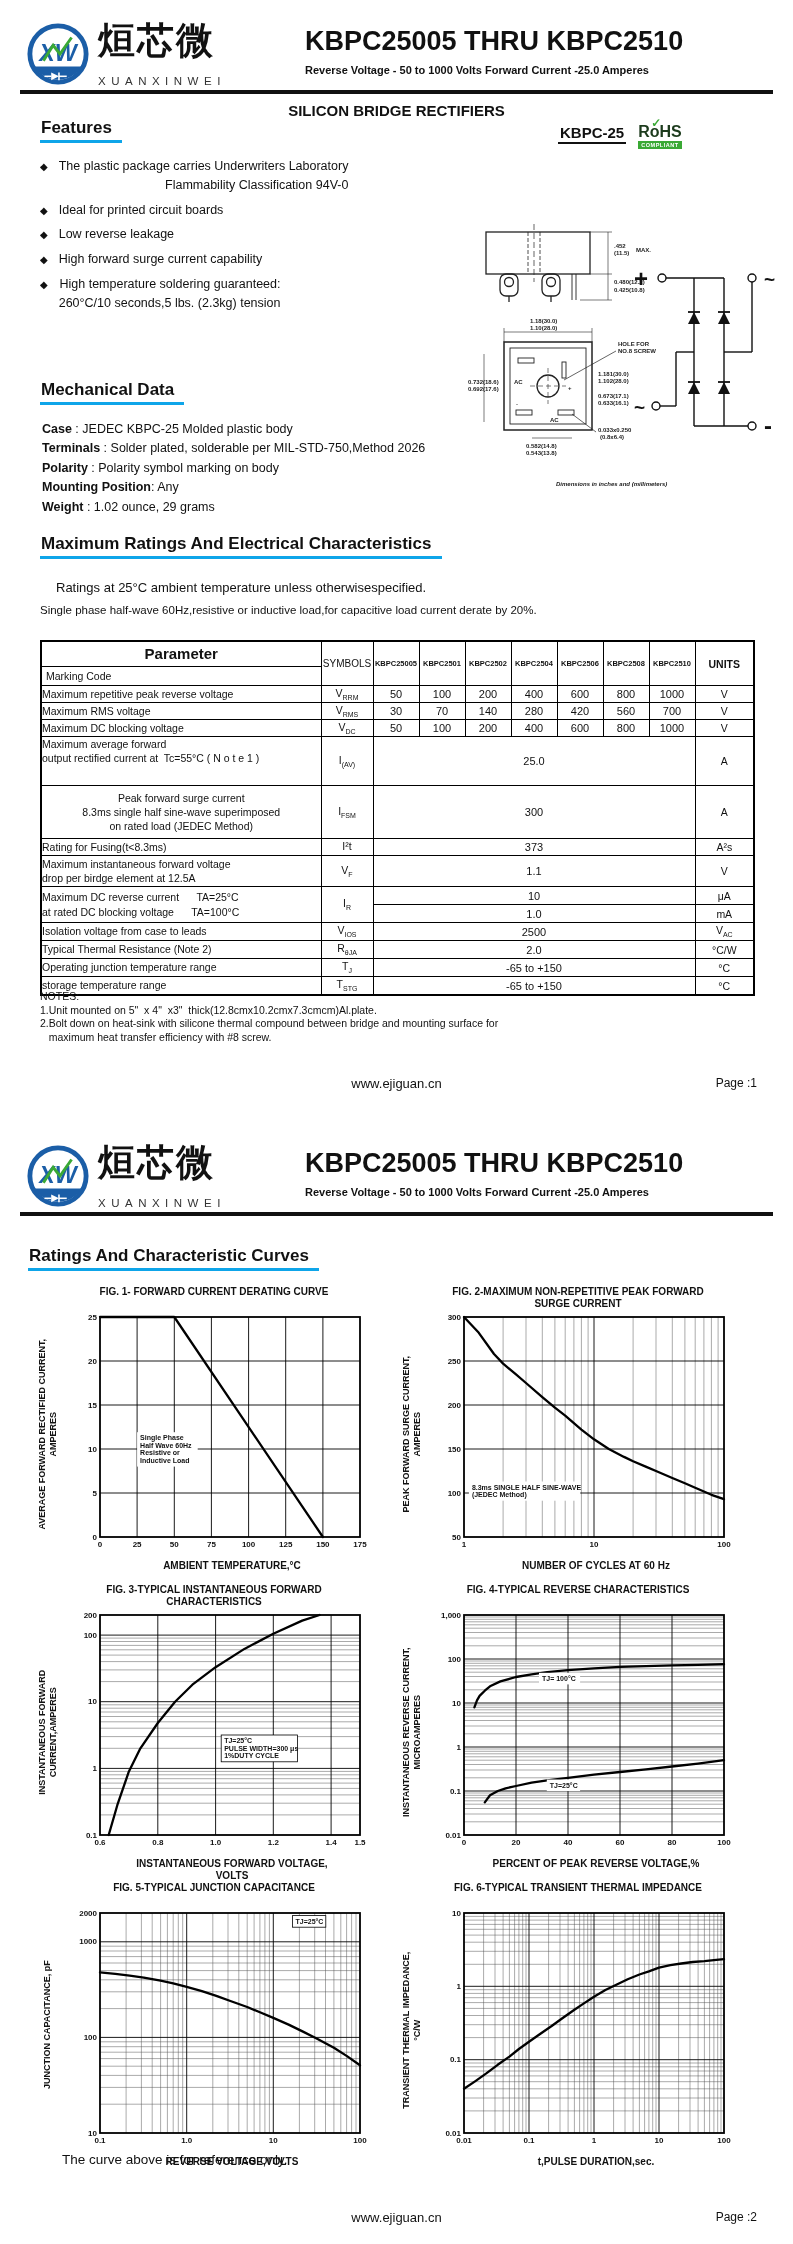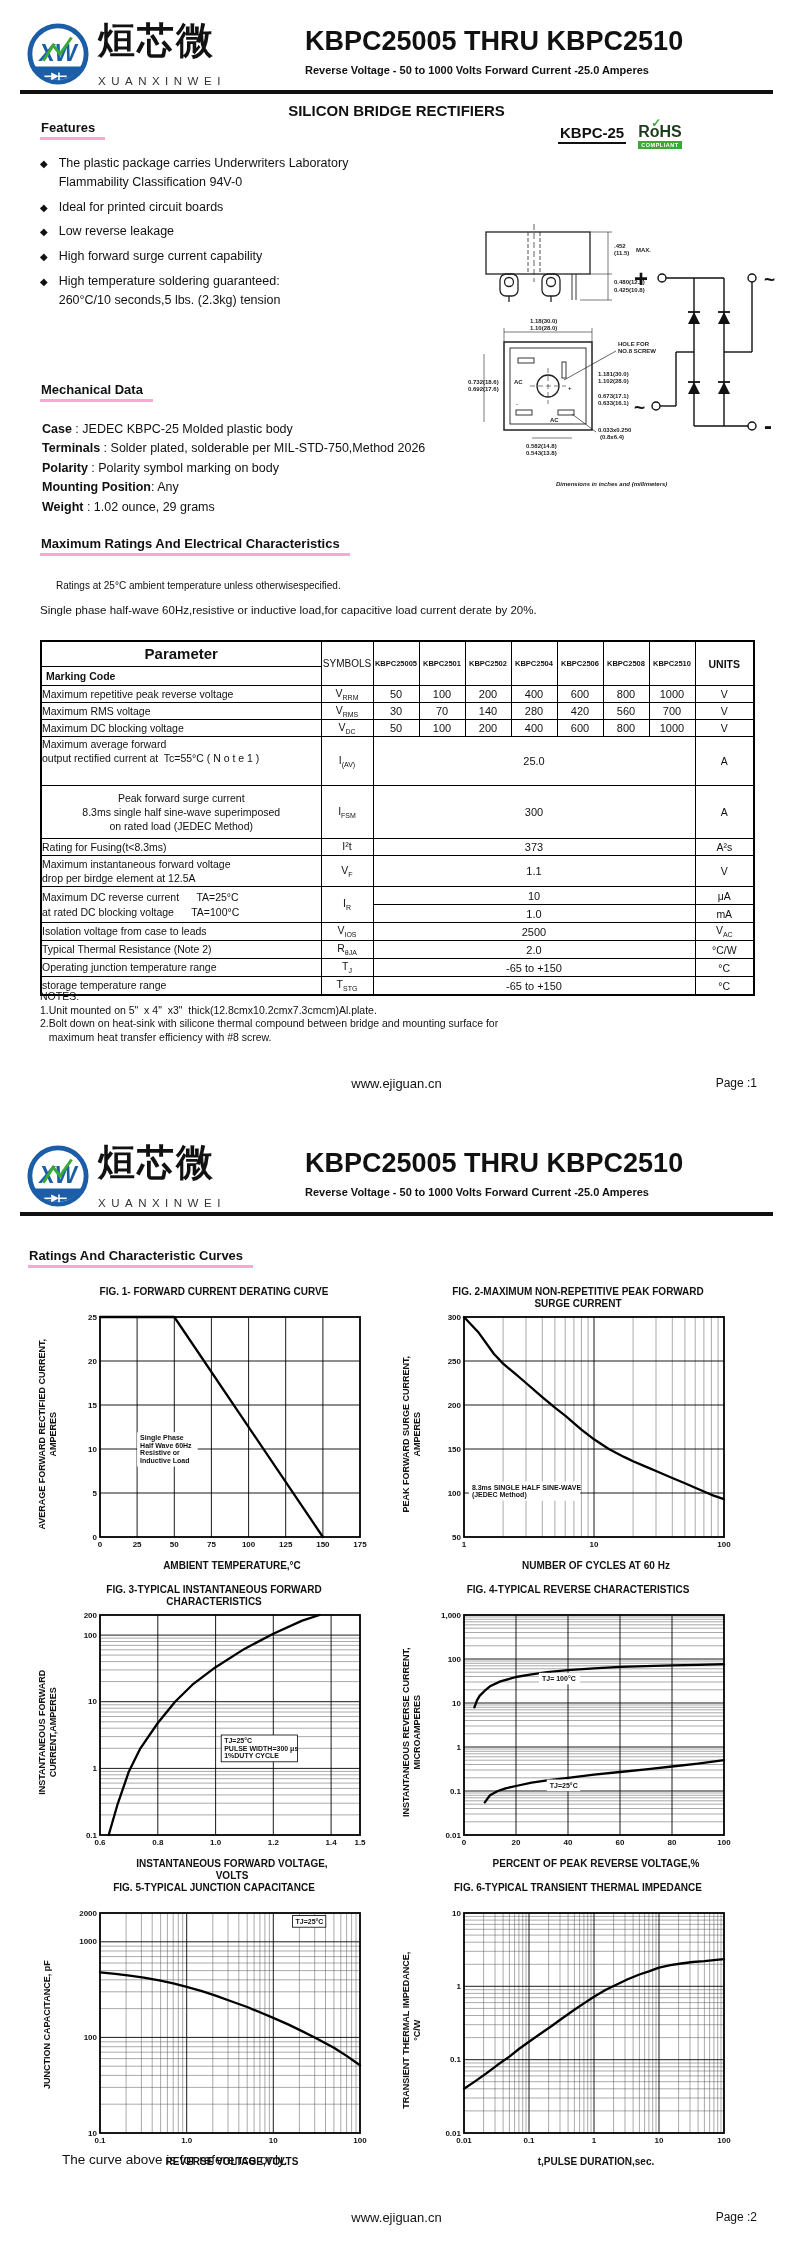--- a/index.html
+++ b/index.html
@@ -9,51 +9,51 @@
   .hdr{position:absolute;left:20px;top:22px;right:20px;height:64px;}
   .logo{position:absolute;left:6px;top:0;display:flex;align-items:flex-start;}
   .logo-txt{margin-left:8px;}
   .logo-cn{font-size:37px;font-weight:bold;line-height:1.05;letter-spacing:2px;}
   .logo-en{font-size:11.5px;letter-spacing:5.5px;color:#333;margin-top:14px;}
   .hdr-right{position:absolute;left:285px;top:4px;}
   .hdr-title{font-size:27px;font-weight:bold;white-space:nowrap;}
   .hdr-sub{font-size:11px;font-weight:bold;margin-top:7px;}
   .rule{position:absolute;left:20px;right:20px;top:90px;height:4px;background:#111;}
   .doc-title{position:absolute;left:0;right:0;top:102px;text-align:center;font-size:15px;font-weight:bold;}
-  .sec-h{font-size:13px;font-weight:bold;border-bottom:3px solid #f9a8d4;display:inline-block;padding:0 10px 2px 1px;}
+  .sec-h{font-size:17px;font-weight:bold;border-bottom:3px solid #0ea5e9;display:inline-block;padding:0 10px 2px 1px;}
   
   .features{position:absolute;left:40px;top:118px;width:400px;}
   .feat-list{margin-top:14px;}
   .feat{display:flex;margin:6px 0;font-size:12.5px;line-height:1.5;}
   .feat .bt{margin-right:11px;font-size:10px;padding-top:2px;}
-  .feat .tx{white-space:pre-line;}
+  .feat .tx{white-space:pre-line;text-align:right;}
   
   .pkgname-row{position:absolute;left:558px;top:124px;display:flex;align-items:flex-start;}
   .pkg-name{font-size:15px;font-weight:bold;border-bottom:2.5px solid #111;padding:0 2px 1px 2px;}
   .rohs{margin-left:12px;position:relative;text-align:center;}
   .rohs-txt{font-size:16px;font-weight:bold;color:#1d3b1d;line-height:1;}
   .rohs-check{position:absolute;left:13px;top:-8px;color:#3aa935;font-size:12px;font-weight:bold;}
   .rohs-sub{font-size:5.5px;font-weight:bold;color:#fff;background:#3aa935;padding:1px 2px;letter-spacing:.5px;margin-top:1px;}
   
   .pkg-svg{position:absolute;left:468px;top:224px;}
   .pkg-svg text{font-size:6px;font-weight:bold;fill:#222;}
   .sch-svg{position:absolute;left:628px;top:256px;}
   
   .mech-h{position:absolute;left:40px;top:380px;}
   .mech{position:absolute;left:42px;top:420px;font-size:12.5px;line-height:1.55;}
   .mech b{font-weight:bold;}
   
   .rat-h{position:absolute;left:40px;top:534px;}
-  .rat-note1{position:absolute;left:40px;top:580px;font-size:10px;padding-left:16px;}
+  .rat-note1{position:absolute;left:40px;top:580px;font-size:13px;padding-left:16px;}
   .rat-note2{position:absolute;left:40px;top:604px;font-size:11.5px;}
   table.ratings{position:absolute;left:40px;top:640px;width:713px;border-collapse:collapse;table-layout:fixed;}
   table.ratings td,table.ratings th{border:1px solid #000;padding:0;}
   table.ratings{border:2px solid #000;}
   .param-top{font-size:15px;font-weight:bold;text-align:center;padding:3px 0 4px 0;}
-  .param-bot{font-size:10.5px;text-align:left;padding:3px 4px;border-top:1px solid #000;font-weight:bold;}
+  .param-bot{font-size:10.5px;text-align:left;padding:3px 4px;border-top:1px solid #000;font-weight:normal;}
   th.symh{font-size:10px;font-weight:normal;}
   th.modelh{font-size:7.5px;font-weight:bold;}
   th.unitsh{font-size:10.5px;}
   td.lbl{font-size:10.5px;text-align:left;padding:1px 4px;white-space:pre-wrap;line-height:1.35;}
   td.sym{text-align:center;font-size:10.5px;}
   td.sym sub{font-size:7px;}
   td.val{text-align:center;font-size:11px;}
   td.unit{text-align:center;font-size:10.5px;}
   td.unit sub{font-size:7px;}
   tr.h16>td{height:16px;}

